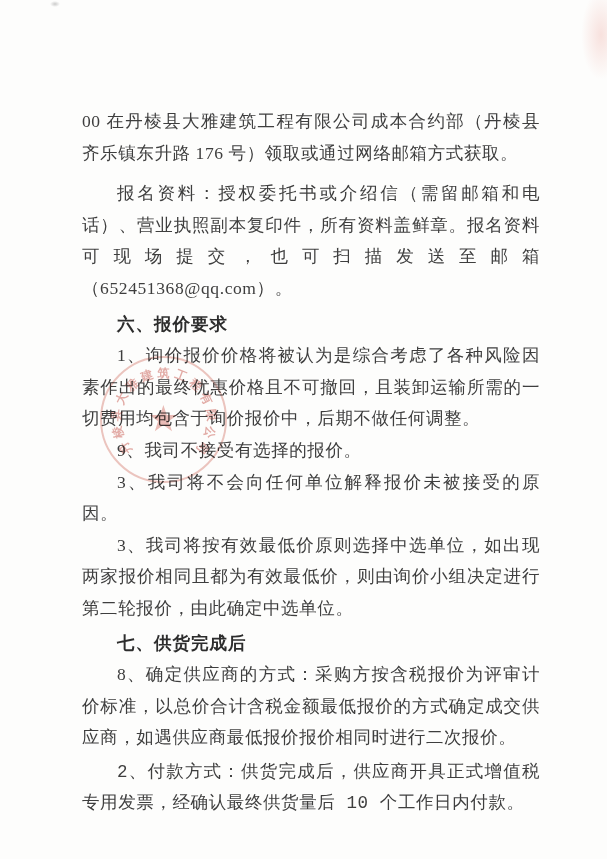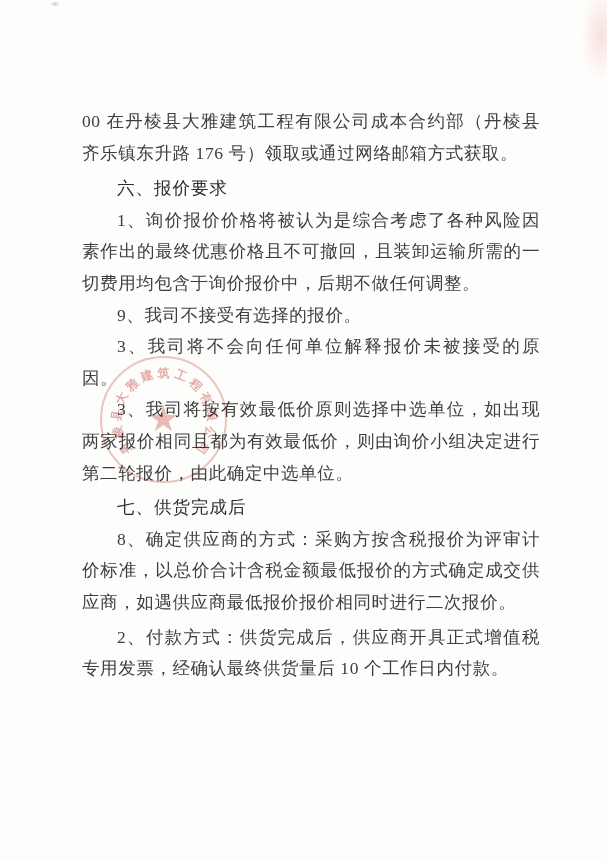--- a/index.html
+++ b/index.html
@@ -33,26 +33,26 @@
     font-size: 17.5px;
     line-height: 31.6px;
     letter-spacing: 0.6px;
     text-align: justify;
     text-justify: inter-ideograph;
   }
 
   .para { margin: 0; }
   .para.indent { text-indent: 2em; }
   .gap { margin-top: 9px; }
-  .gap-last { margin-top: 3px; }
+  .gap-last { margin-top: 3px; font-family: Liberation Mono, monospace; }
 
   .heading {
     font-family: "Liberation Sans", "DejaVu Sans", sans-serif;
     font-size: 17.5px;
-    font-weight: 400;
+    font-weight: 700;
     color: #2d2d2d;
     line-height: 31.6px;
     text-indent: 2em;
     letter-spacing: 1px;
     text-align: left;
   }
   .heading.h-quote { margin-top: 4px; }
   .heading.h-other { margin-top: 3px; }
 
   
@@ -94,20 +94,21 @@
 
 <div class="page">
 
   <div class="smudge-top"></div>
   <div class="smudge-right"></div>
 
   <div class="text-block">
 
     <p class="para">00 在丹棱县大雅建筑工程有限公司成本合约部（丹棱县齐乐镇东升路 176 号）领取或通过网络邮箱方式获取。</p>
 
+    <p class="para indent gap">报名资料：授权委托书或介绍信（需留邮箱和电话）、营业执照副本复印件，所有资料盖鲜章。报名资料可现场提交，也可扫描发送至邮箱（652451368@qq.com）。</p>
 
     <h3 class="heading h-quote">六、报价要求</h3>
 
     <p class="para indent">1、询价报价价格将被认为是综合考虑了各种风险因素作出的最终优惠价格且不可撤回，且装卸运输所需的一切费用均包含于询价报价中，后期不做任何调整。</p>
 
     <p class="para indent">9、我司不接受有选择的报价。</p>
 
     <p class="para indent">3、我司将不会向任何单位解释报价未被接受的原因。</p>
 
     <p class="para indent">3、我司将按有效最低价原则选择中选单位，如出现两家报价相同且都为有效最低价，则由询价小组决定进行第二轮报价，由此确定中选单位。</p>

